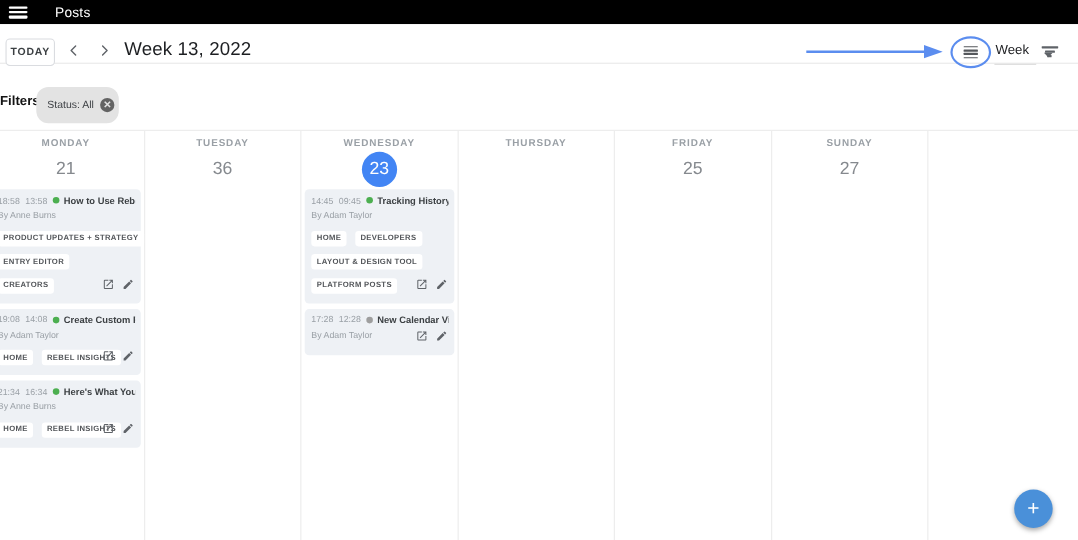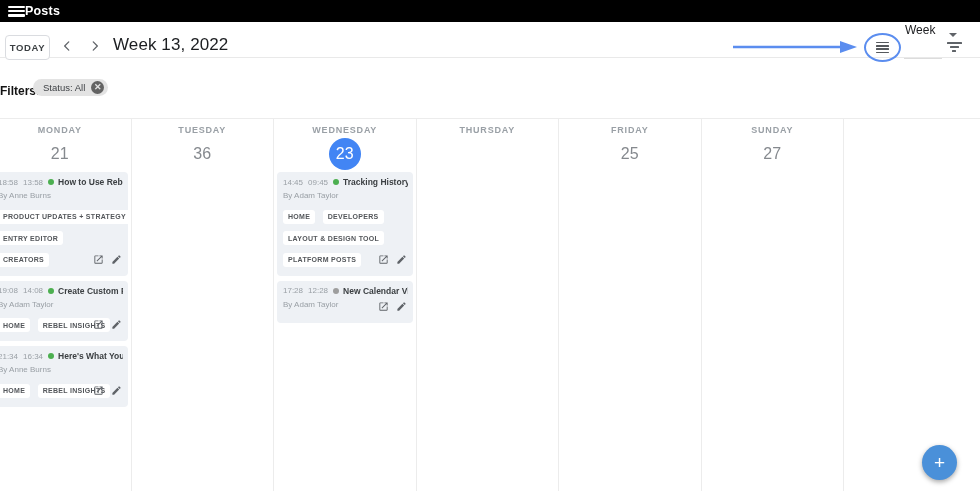--- a/index.html
+++ b/index.html
@@ -6,52 +6,52 @@
   html,body { width:980px; height:491px; overflow:hidden; background:#fff;
     font-family:"Liberation Sans", sans-serif; -webkit-font-smoothing:antialiased; }
   .stage { position:relative; width:980px; height:491px; background:#fff; overflow:hidden; }
 
   
   .appbar { position:absolute; top:0; left:0; width:100%; height:22px; background:#000;
     display:flex; align-items:center; }
   .hamburger { width:17px; height:11px; margin-left:8px; display:flex; flex-direction:column;
     justify-content:space-between; cursor:pointer; }
   .hamburger span { display:block; height:2.2px; background:#fff; border-radius:1px; }
-  .appbar-title { color:#fff; font-size:12.5px; font-weight:bold; letter-spacing:0.2px;text-align:right; }
+  .appbar-title { color:#fff; font-size:12.5px; font-weight:normal; margin-left:25px; letter-spacing:0.2px;text-align:right; }
 
   
   .toolbar { position:absolute; top:22px; left:0; width:100%; height:36px; background:#fff;
     border-bottom:1px solid #e9e9e9; }
   .today-btn { position:absolute; left:5px; top:13px; width:45px; height:25px; background:#fff;
     border:1px solid #dadce0; border-radius:4px; font-size:9.5px; font-weight:bold; color:#3c4043;
     letter-spacing:0.7px; font-family:"Liberation Sans",sans-serif; cursor:pointer; }
   .chev { position:absolute; top:17px; width:14px; height:14px; color:#5f6368; cursor:pointer; }
   .chev.prev { left:60px; } .chev.next { left:88px; }
   .week-title { position:absolute; left:113px; top:13px; font-size:17px; font-weight:400;
     color:#1c1e21; letter-spacing:0.1px; }
   .annot-arrow { position:absolute; left:731px; top:18px; }
   .annot-circle { position:absolute; left:864px; top:11px; width:37px; height:29px;
     border:2px solid #5b8def; border-radius:50%; display:flex; align-items:center; justify-content:center; }
   .density-icon { display:flex; flex-direction:column; gap:1.6px; cursor:pointer; }
   .density-icon span { display:block; width:13px; height:1.8px; background:#55585c; border-radius:0.5px; }
-  .view-select { position:absolute; left:905px; top:1px; display:flex; align-items:flex-end;
+  .view-select { position:absolute; left:905px; top:16px; display:flex; align-items:flex-end;
     gap:14px; cursor:pointer; }
   .view-select .label { font-size:12px; font-weight:500; color:#202124; }
   .caret { width:0; height:0; border-left:4px solid transparent; border-right:4px solid transparent;
     border-top:4.5px solid #5f6368; }
   .view-underline { position:absolute; left:904px; top:36px; width:38px; height:1px; background:#dcdcdc; }
   .filter-icon { position:absolute; left:946px; top:20px; width:16px; height:10px; cursor:pointer;
     display:flex; flex-direction:column; align-items:center; gap:2.4px; }
   .filter-icon span { display:block; height:1.7px; background:#5f6368; border-radius:0.5px; }
   .filter-icon .l1{width:15px;} .filter-icon .l2{width:9px;} .filter-icon .l3{width:3.5px;}
 
   
   .filters-row { position:absolute; top:69px; left:0; width:100%; height:49px; background:#fff; }
   .filters-label { position:absolute; left:0px; top:15px; font-size:12px; font-weight:bold; color:#141414; }
-  .filter-chip { position:absolute; left:33px; top:10px; height:17px; background:#e3e3e3;
+  .filter-chip { position:absolute; left:33px; top:10px; height:33px; background:#e3e3e3;
     border-radius:11px; display:flex; align-items:center; padding:0 4px 0 10px; gap:6px; cursor:pointer; }
   .filter-chip .chip-label { font-size:9.5px; color:#3f4246; }
   .chip-close { width:13px; height:13px; border-radius:50%; background:#636363; color:#e3e3e3;
     font-size:9px; line-height:13px; text-align:center; font-weight:bold; cursor:pointer; }
 
   
   .calendar { position:absolute; top:118px; left:-11px; width:998px; height:373px;
     border-top:1px solid #ececec; display:flex; }
   .day-col { width:142.5px; flex:none; border-right:1px solid #ececec; padding:0 2px; }
   .day-name { text-align:center; font-size:9px; font-weight:bold; color:#9aa0a6;

